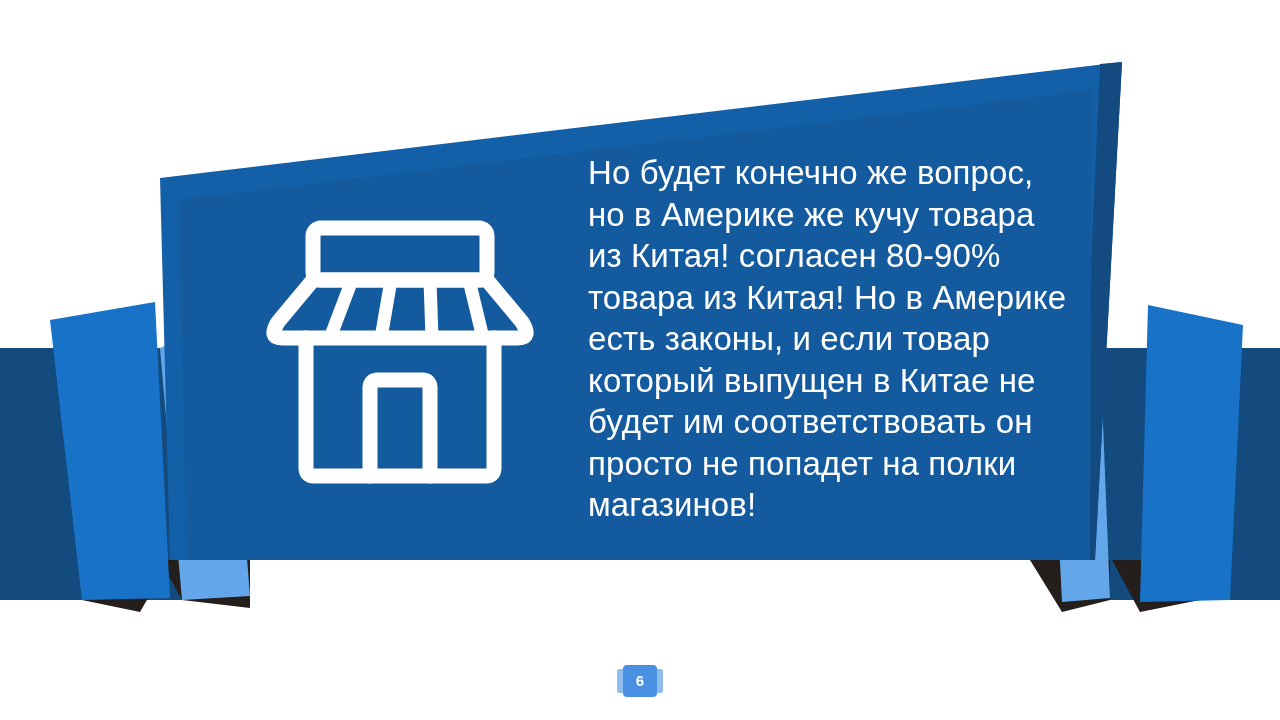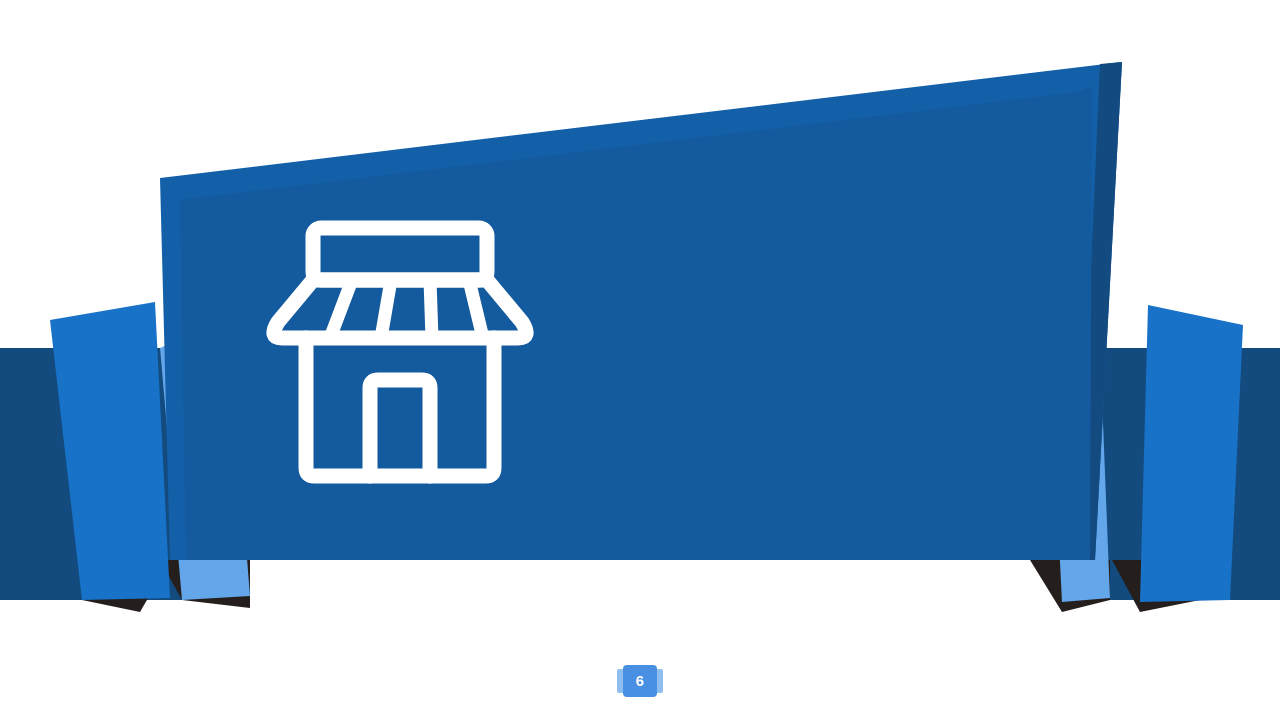--- a/index.html
+++ b/index.html
@@ -122,20 +122,29 @@
       <path d="M 469,280 L 483,338" stroke-width="13"></path>
 
       <path d="M 306,338 L 306,468 Q 306,476 314,476 L 486,476
                Q 494,476 494,468 L 494,338"></path>
 
       <path d="M 370,476 L 370,388 Q 370,380 378,380 L 422,380
                Q 430,380 430,388 L 430,476"></path>
     </g>
   </svg>
 
+  <div id="body-text">Но будет конечно же вопрос,
+но в Америке же кучу товара
+из Китая! согласен 80-90%
+товара из Китая! Но в Америке
+есть законы, и если товар
+который выпущен в Китае не
+будет им соответствовать он
+просто не попадет на полки
+магазинов!</div>
 
   <div id="page-badge">
     <div id="badge-wing-left" class="badge-wing"></div>
     <div id="badge-wing-right" class="badge-wing"></div>
     <div id="page-badge-core"></div>
     <span id="page-badge-num">6</span>
   </div>
 
 </div>
 

